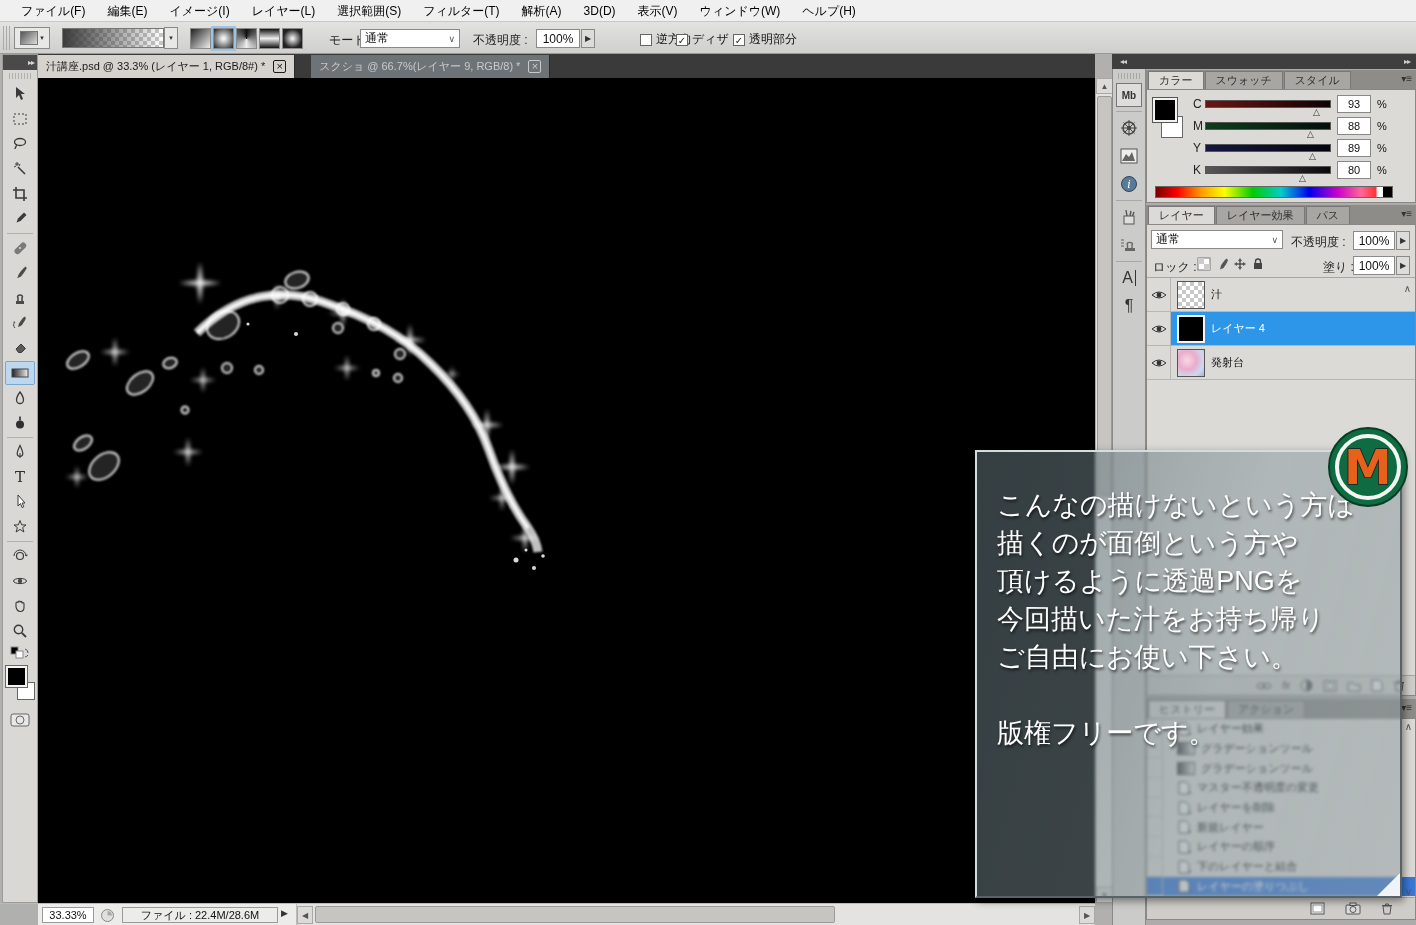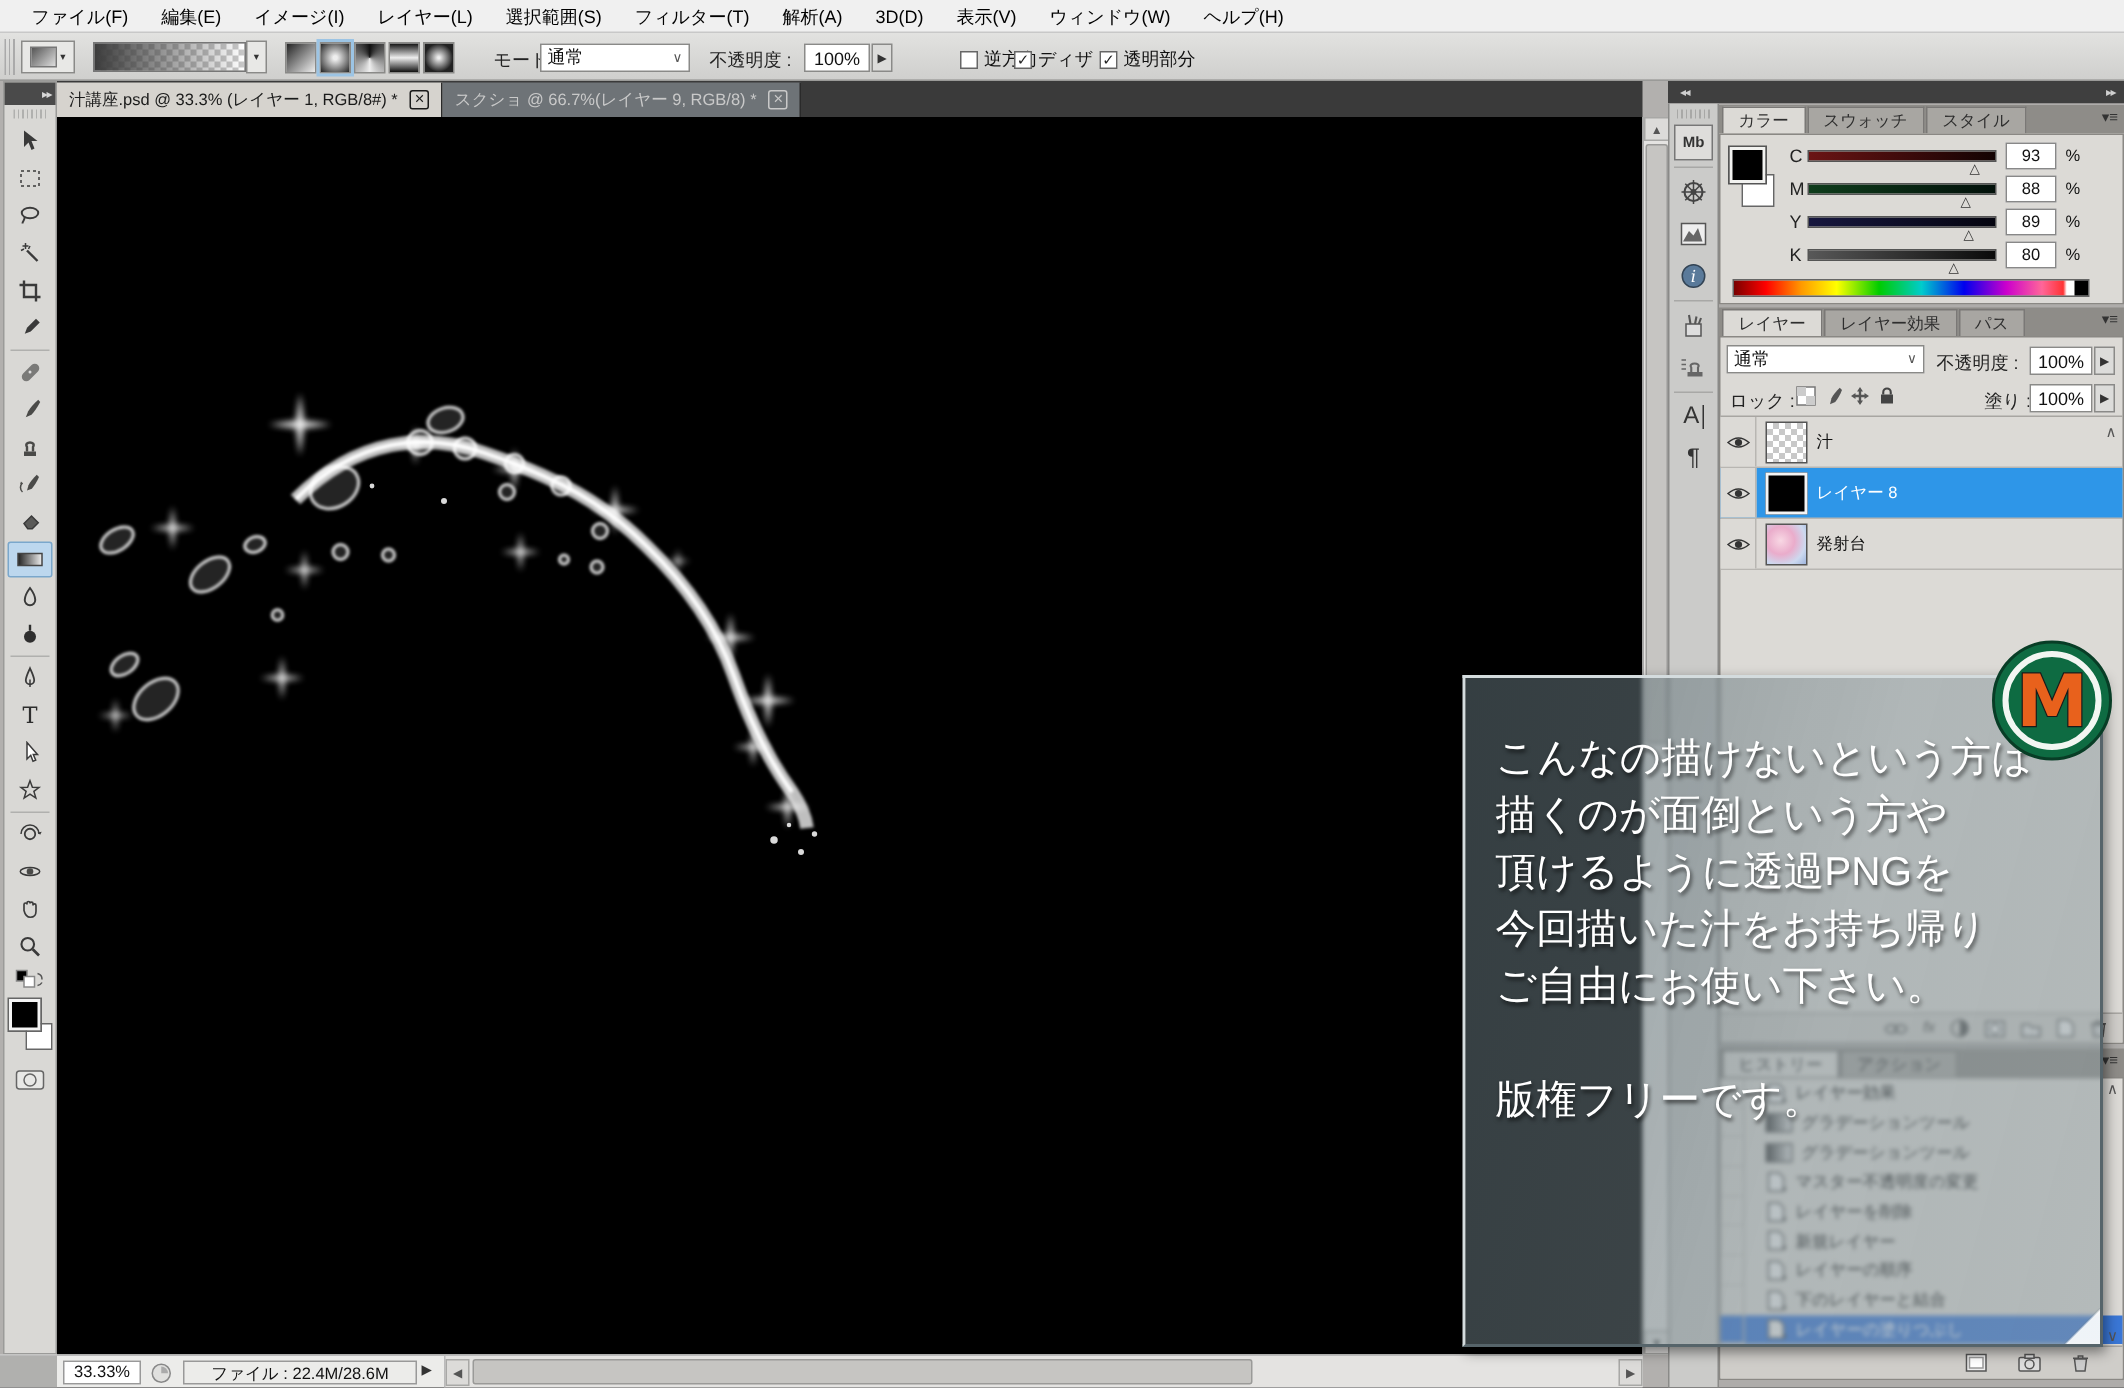--- a/index.html
+++ b/index.html
@@ -18,21 +18,21 @@
   .grad-preview .fade{position:absolute;inset:0;background:linear-gradient(to right,#3c3c3c,rgba(150,150,150,0));}
   .gtype{position:absolute;top:6px;width:21px;height:21px;border:1px solid #8a8a88;}
   .gtype.sel{outline:2px solid #9cc4e4;background-color:#cfe4f6;}
   .label{position:absolute;top:10px;font-size:12px;color:#222;}
   .combo{position:absolute;top:7px;height:19px;background:#fff;border:1px solid #8a8a88;font-size:12px;display:flex;align-items:center;padding:0 4px;justify-content:space-between;}
   .spinbox{position:absolute;top:7px;height:19px;background:#fff;border:1px solid #8a8a88;font-size:12px;display:flex;align-items:center;justify-content:center;}
   .spinbtn{position:absolute;top:7px;width:14px;height:19px;border:1px solid #8a8a88;background:#dcdcda;font-size:8px;display:flex;align-items:center;justify-content:center;color:#333;}
   .chk{position:absolute;top:9px;display:flex;align-items:center;gap:4px;font-size:12px;}
   .chk .box{width:12px;height:12px;border:1px solid #666;background:#fff;font-size:10px;line-height:11px;text-align:center;color:#222;}
   
-  .tabbar{position:absolute;left:38px;top:54px;width:1057px;height:24px;background:#3a3a3a;display:flex;align-items:flex-end;}
+  .tabbar{position:absolute;left:38px;top:54px;width:1057px;height:24px;background:#3a3a3a;display:flex;align-items:flex-end;gap:16px;}
   .doctab{height:23px;display:flex;align-items:center;gap:8px;padding:0 8px;font-size:11px;border-right:1px solid #2a2a2a;white-space:nowrap;}
   .doctab.active{background:#d6d3ce;color:#1a1a1a;}
   .doctab.inactive{background:#6e7377;color:#c9c9c9;}
   .tabclose{font-size:11px;border:1px solid currentColor;width:13px;height:13px;line-height:11px;text-align:center;border-radius:2px;}
   
   .toolpal{position:absolute;left:2px;top:54px;width:36px;height:849px;background:#d9d8d5;border:1px solid #9b9b99;}
   .toolpal-hdr{height:15px;background:#4a4a4a;color:#d8d8d8;font-size:8px;text-align:right;padding:3px 3px 0 0;letter-spacing:-1px;}
   .toolpal-grip{height:6px;margin:3px 6px;background:repeating-linear-gradient(90deg,#b0b0ae 0 1px,transparent 1px 3px);}
   .tool{width:30px;height:24px;margin:1px auto;display:flex;align-items:center;justify-content:center;}
   .tool.sel{background:#bcd7ee;border:1px solid #7aa7cc;border-radius:2px;}
@@ -550,21 +550,21 @@
           <span class="lname">汁</span>
         </div>
         <div class="layer-row sel">
           <div class="eye-cell">
               <svg width="16" height="12">
                 <path d="M1 6 Q8 0 15 6 Q8 12 1 6 Z" fill="none" stroke="#333"></path>
                 <circle cx="8" cy="6" r="2.4" fill="#333"></circle>
               </svg>
             </div>
           <div class="lthumb" style="background:#000;"></div>
-          <span class="lname">レイヤー 8</span>
+          <span class="lname">レイヤー 4</span>
         </div>
         <div class="layer-row">
           <div class="eye-cell">
               <svg width="16" height="12">
                 <path d="M1 6 Q8 0 15 6 Q8 12 1 6 Z" fill="none" stroke="#333"></path>
                 <circle cx="8" cy="6" r="2.4" fill="#333"></circle>
               </svg>
             </div>
           <div class="lthumb" style="background:radial-gradient(circle at 35% 40%,#f8d8e4,#eaaccb 40%,#cdd9ef 72%,#9fb6de);"></div>
           <span class="lname">発射台</span>

